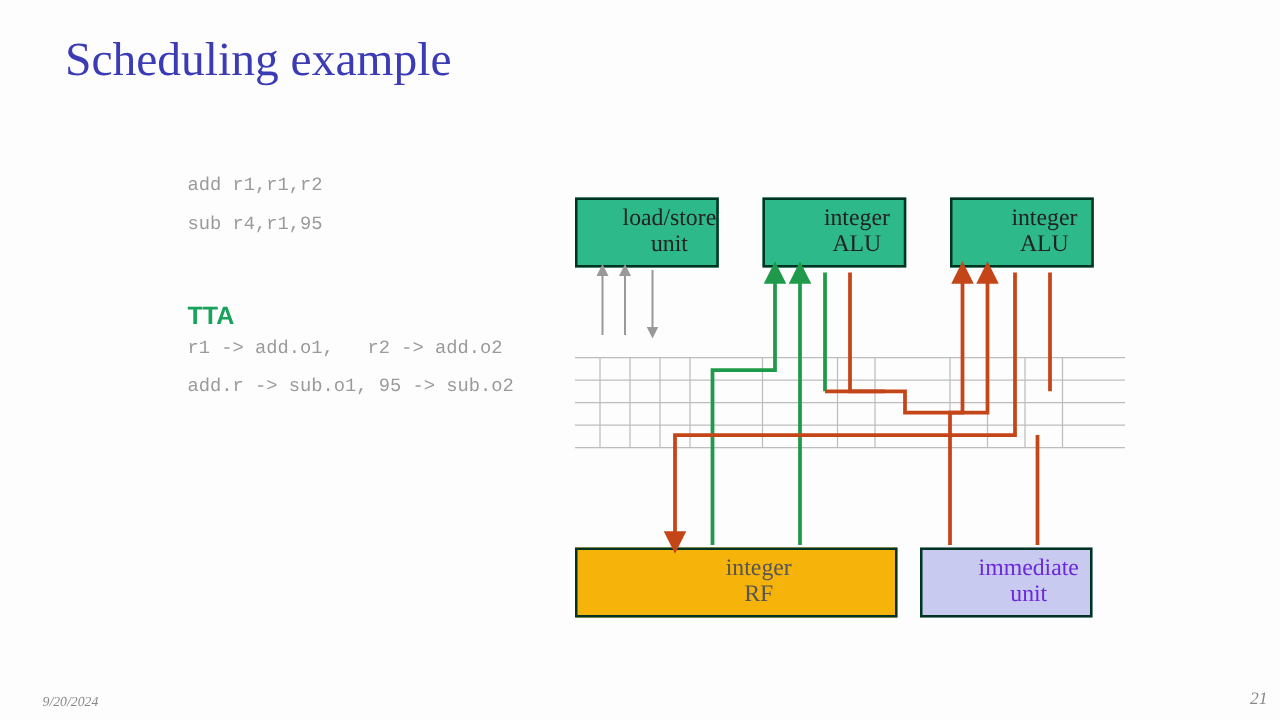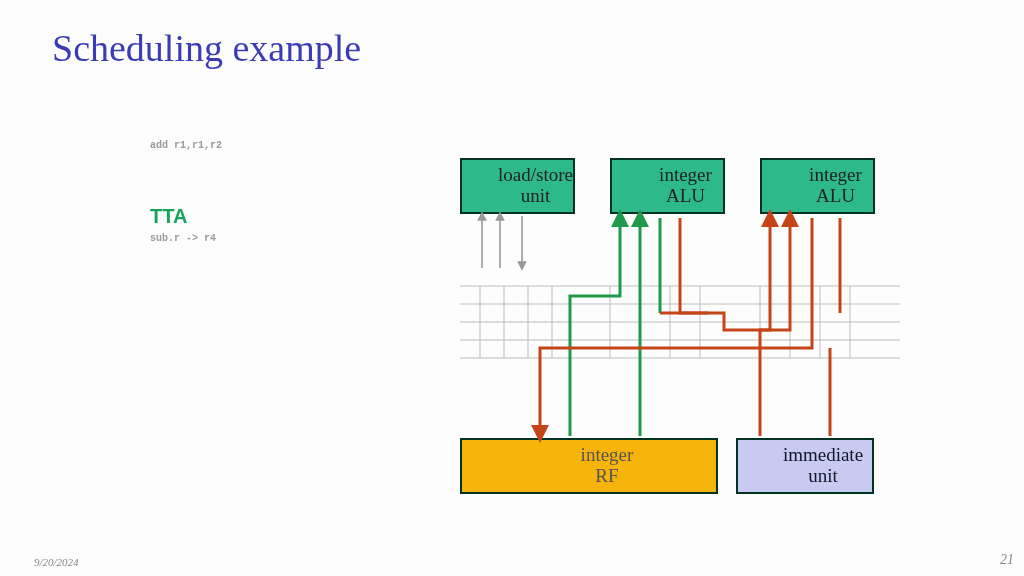--- a/index.html
+++ b/index.html
@@ -58,23 +58,23 @@
   .hdr-tta {
     font-family: Tahoma, Arial, sans-serif;
     font-weight: bold;
     color: #17a35a;
     font-size: 20px;
     margin-top: 54px;
     margin-bottom: 5px;
   }
   .code {
     font-family: 'Courier New', monospace;
-    font-weight: bold;
+    font-weight: normal;
     color: #9a9a9a;
-    font-size: 10px;
+    font-size: 15px;
     margin-bottom: 14px;
     white-space: pre;
   }
   
   .diagram {
     position: absolute;
     left: 460px;
     top: 158px;
     width: 480px;
     height: 360px;
@@ -86,21 +86,21 @@
     font-size: 19px;
     line-height: 1.1;
     display: flex;
     align-items: center;
     justify-content: center;
     box-sizing: border-box;
     padding-left: 36px;
   }
   .unit.green { background: #2db98a; }
   .unit.yellow { background: #f6b40b; color: #555; }
-  .unit.lav { background: #c8caf0; color: #0f172a; }
+  .unit.lav { background: #c8caf0; color: #6d28d9; }
 
   .u-ls   { left: 0;   top: 0; width: 115px; height: 56px; }
   .u-alu1 { left: 150px; top: 0; width: 115px; height: 56px; }
   .u-alu2 { left: 300px; top: 0; width: 115px; height: 56px; }
   .u-rf   { left: 0;   top: 280px; width: 258px; height: 56px; }
   .u-imm  { left: 276px; top: 280px; width: 138px; height: 56px; }
 
   svg.wires {
     position: absolute;
     left: 0; top: 0;
@@ -111,23 +111,25 @@
 </style>
 </head>
 <body>
 
 <div class="slide">
 
   <div class="title">Scheduling example</div>
 
   <div class="codecol">
     <div class="code">add r1,r1,r2</div>
+    <div class="code">sub r4,r1,95</div>
 
     <div class="hdr-tta">TTA</div>
-    <div class="code">sub.r -&gt; r4</div>
+    <div class="code">r1 -&gt; add.o1,   r2 -&gt; add.o2</div>
+    <div class="code">add.r -&gt; sub.o1, 95 -&gt; sub.o2</div>
   </div>
 
   <div class="diagram">
 
     <div class="unit green u-ls">load/store<br>unit</div>
     <div class="unit green u-alu1">integer<br>ALU</div>
     <div class="unit green u-alu2">integer<br>ALU</div>
     <div class="unit yellow u-rf">integer<br>RF</div>
     <div class="unit lav u-imm">immediate<br>unit</div>
 

